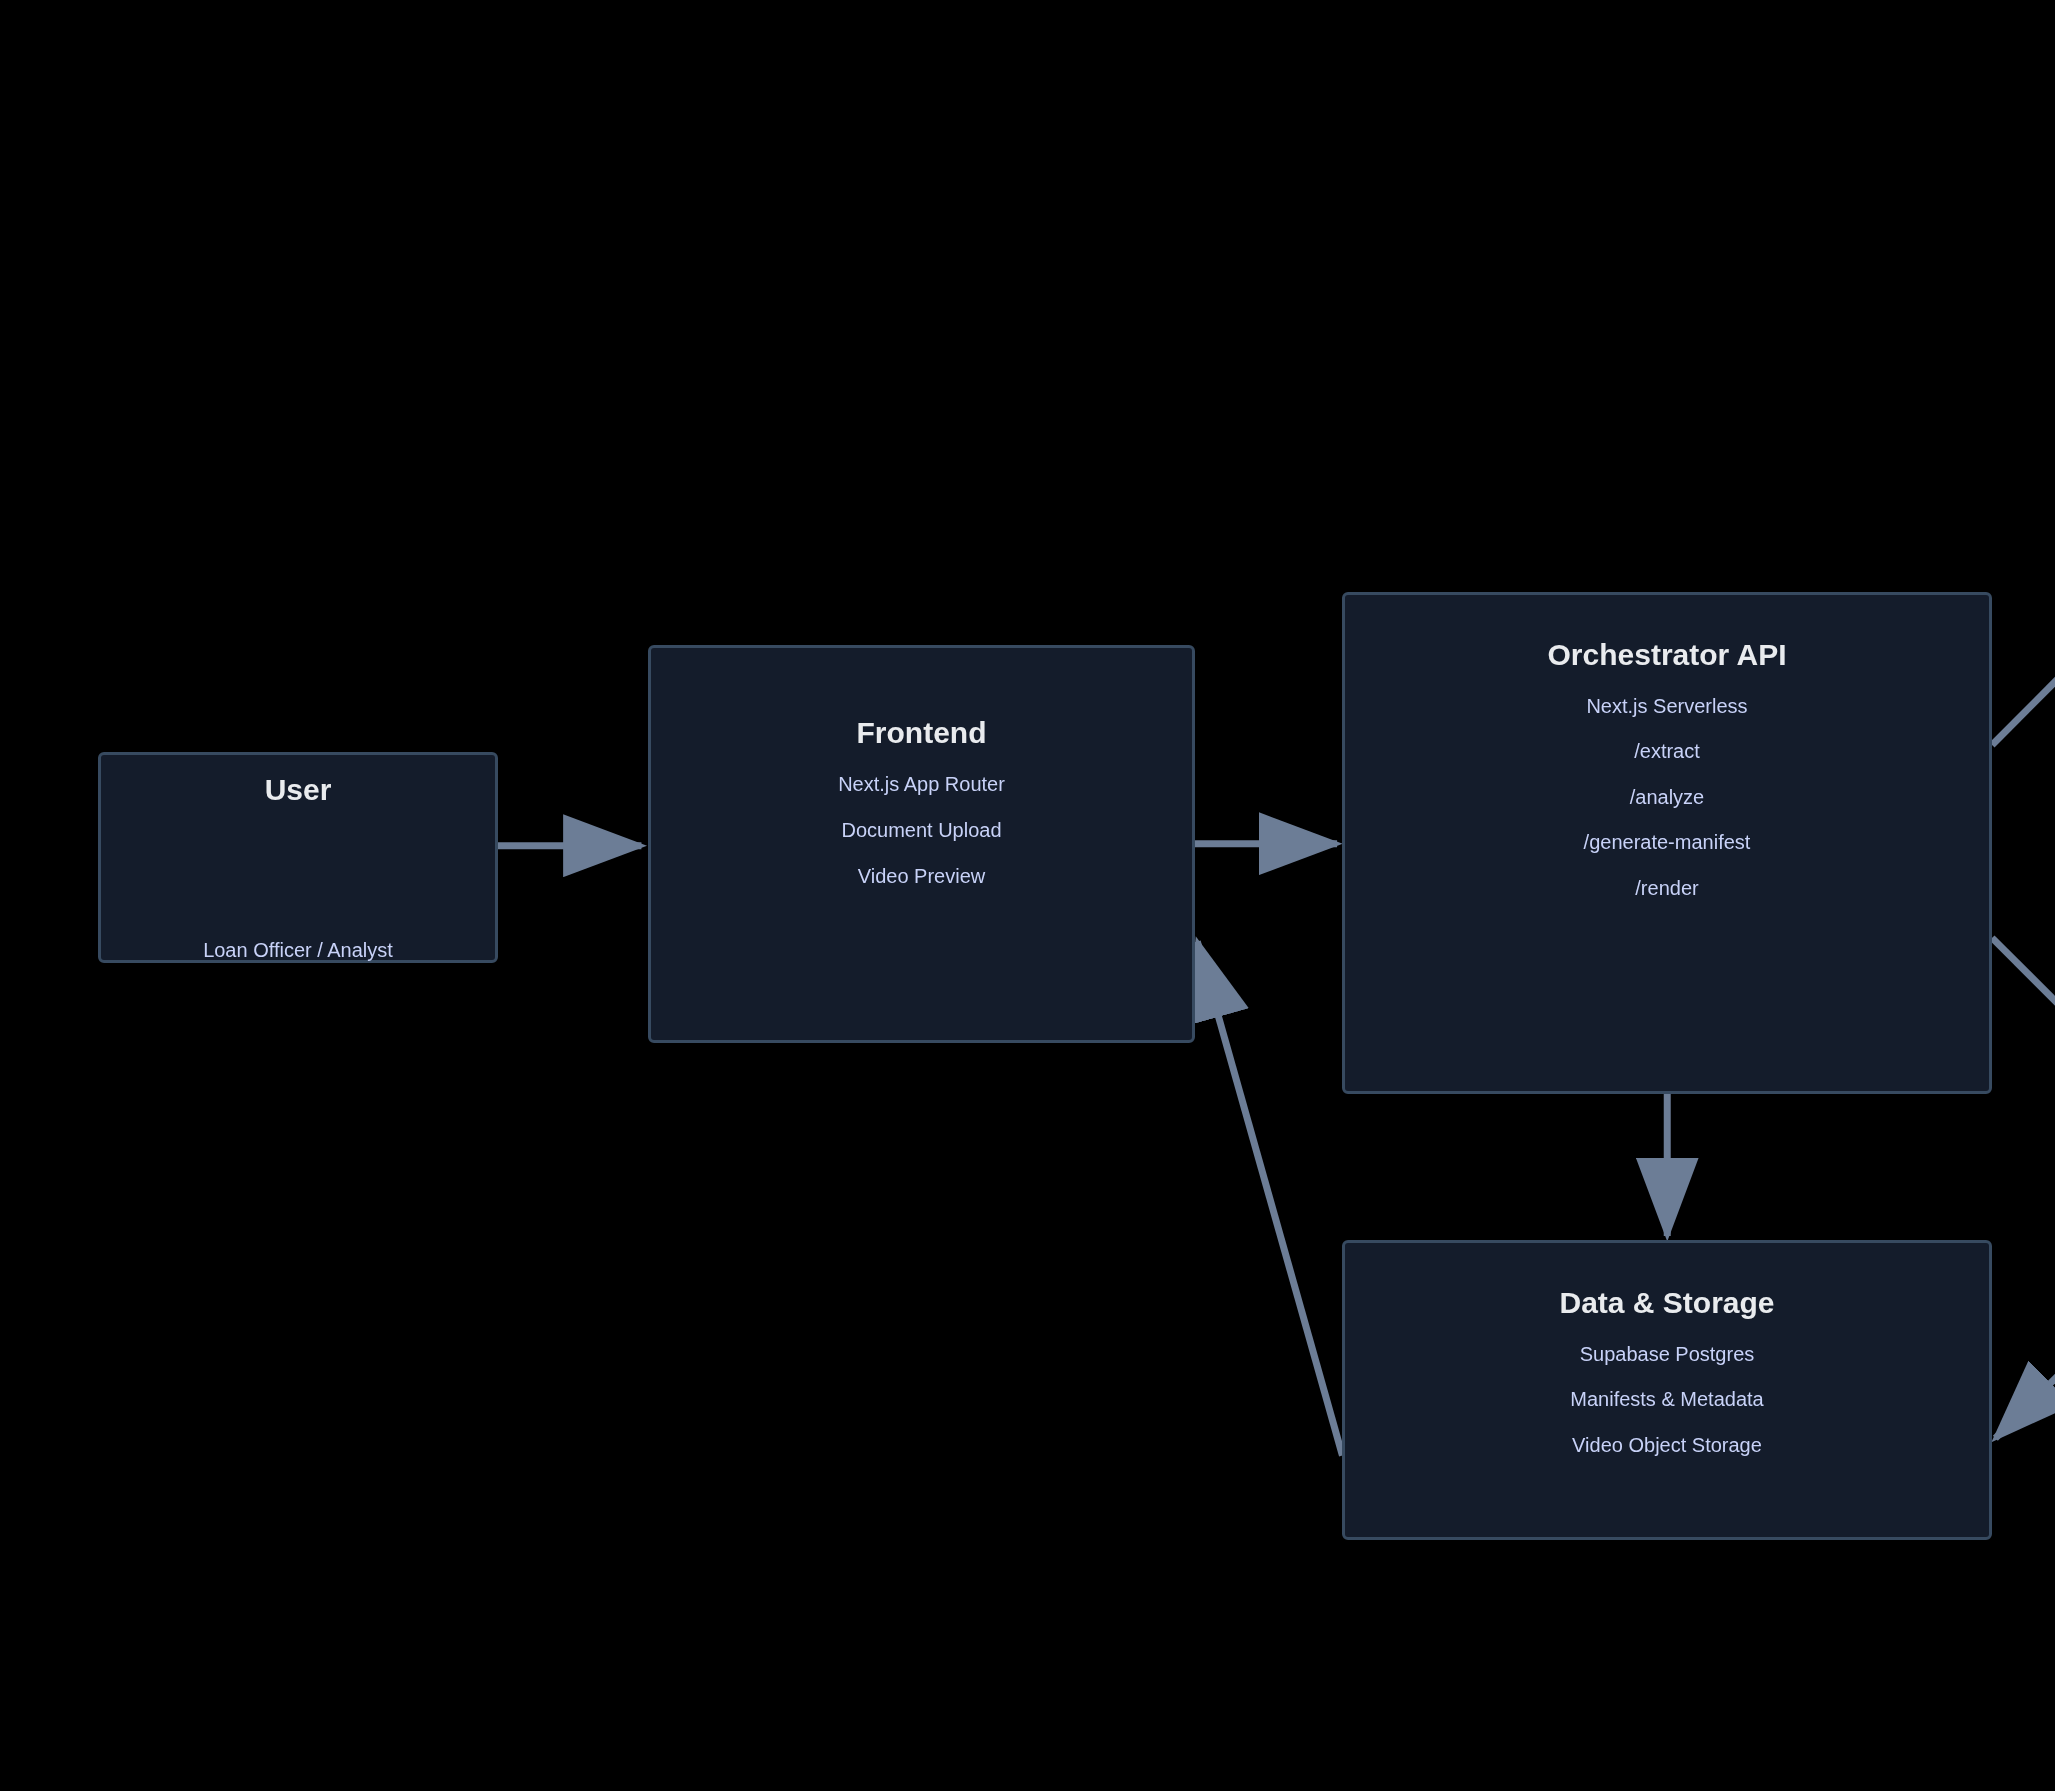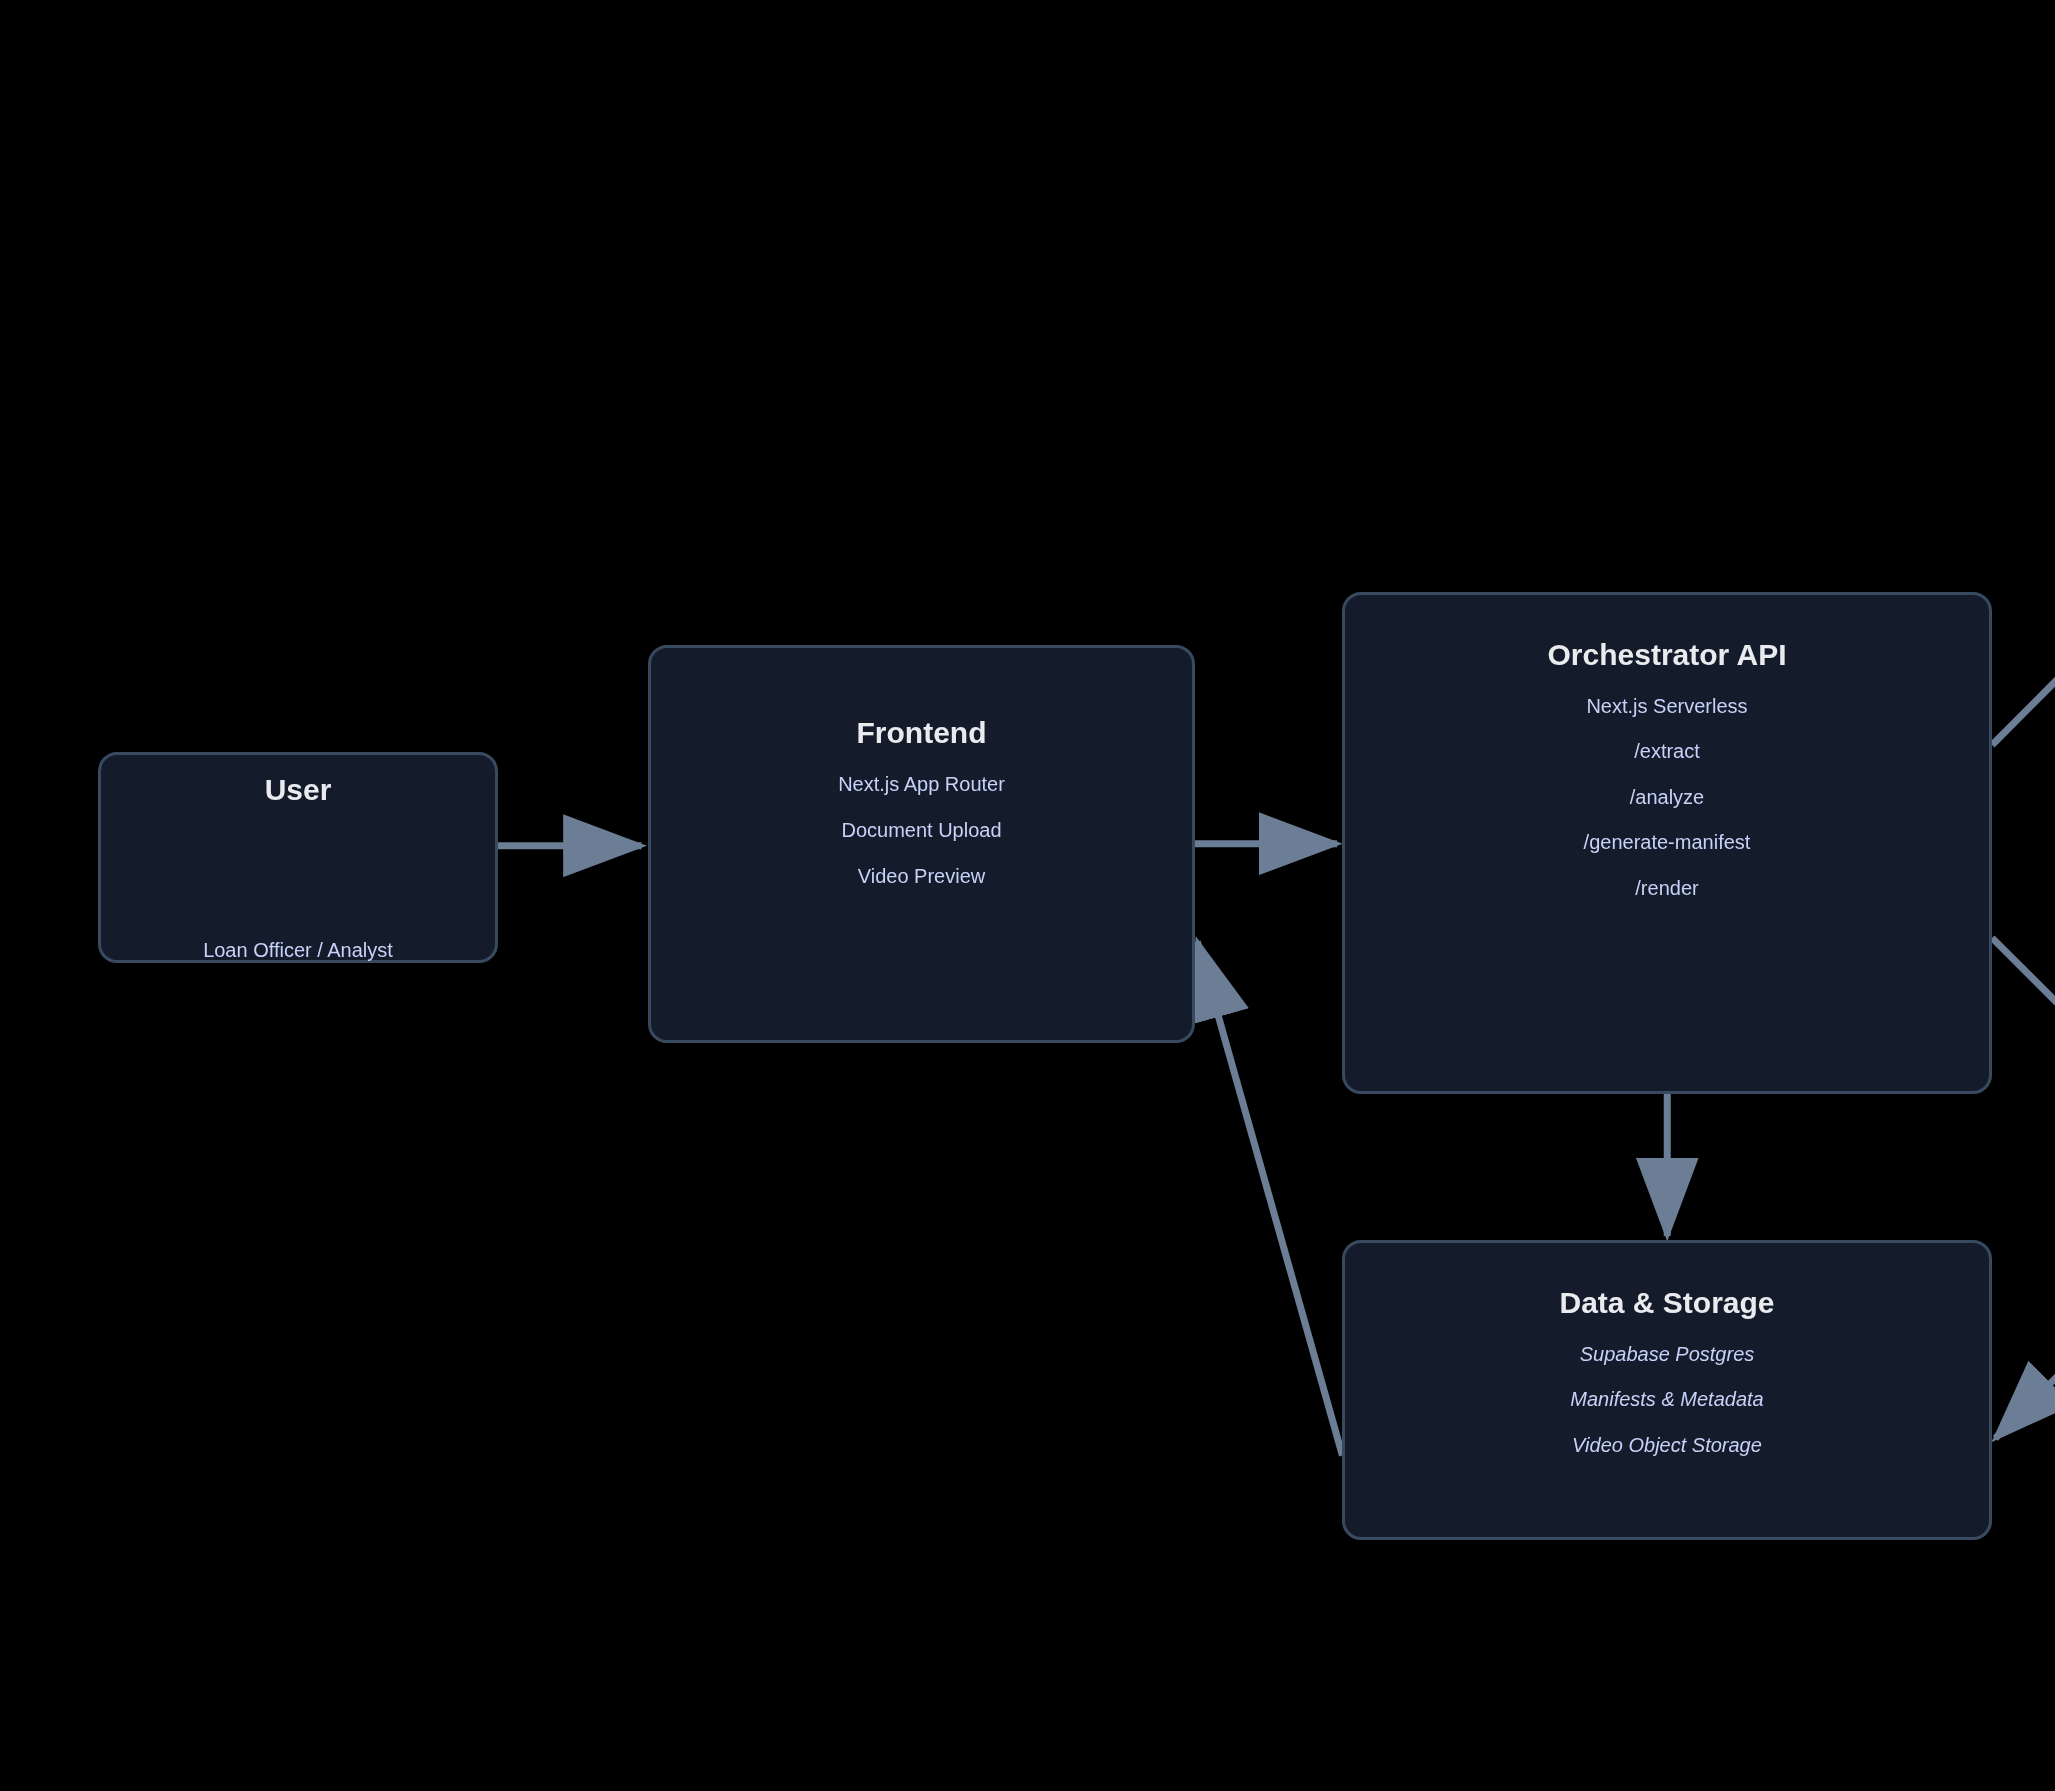--- a/index.html
+++ b/index.html
@@ -20,21 +20,21 @@
     left: 0; top: 0;
     width: 2985px;
     height: 1791px;
     pointer-events: none;
   }
   .node {
     position: absolute;
     box-sizing: border-box;
     background: #141c2b;
     border: 3.7px solid #374a60;
-    border-radius: 19px;
+    border-radius: 6px;
     display: flex;
     flex-direction: column;
     align-items: center;
     justify-content: flex-start;
   }
   .node-title {
     color: #e9ebee;
     font-weight: bold;
     font-size: 30px;
     line-height: 1.0;
@@ -53,21 +53,21 @@
   #node-user      { left: 98px;  top: 752px; width: 400px;  height: 211px; padding-top: 20px; justify-content: space-between; }
   #node-user .node-line { margin-top: 25px; }
 
   #node-frontend  { left: 648px; top: 645px; width: 547px; height: 398px; padding-top: 70px; }
   #node-frontend .node-line { margin-top: 26px; }
 
   #node-orchestrator { left: 1342px; top: 592px; width: 650px; height: 502px; padding-top: 45px; }
   #node-orchestrator .node-line { margin-top: 25.5px; }
 
   #node-storage   { left: 1342px; top: 1240px; width: 650px; height: 300px; padding-top: 45px; }
-  #node-storage .node-line { margin-top: 25.5px; font-style: italic; }
+  #node-storage .node-line { margin-top: 25.5px; }
 </style>
 </head>
 <body>
 
 <div id="stage">
 
   <svg id="edges" viewBox="0 0 7260 4356" width="2985" height="1791" xmlns="http://www.w3.org/2000/svg">
     <defs>
       <marker id="arrowhead" markerWidth="12" markerHeight="9" refX="11.2" refY="4.5" orient="auto" markerUnits="strokeWidth">
         <path d="M0,0 L12,4.5 L0,9 Z" fill="#6c7d96"></path>

